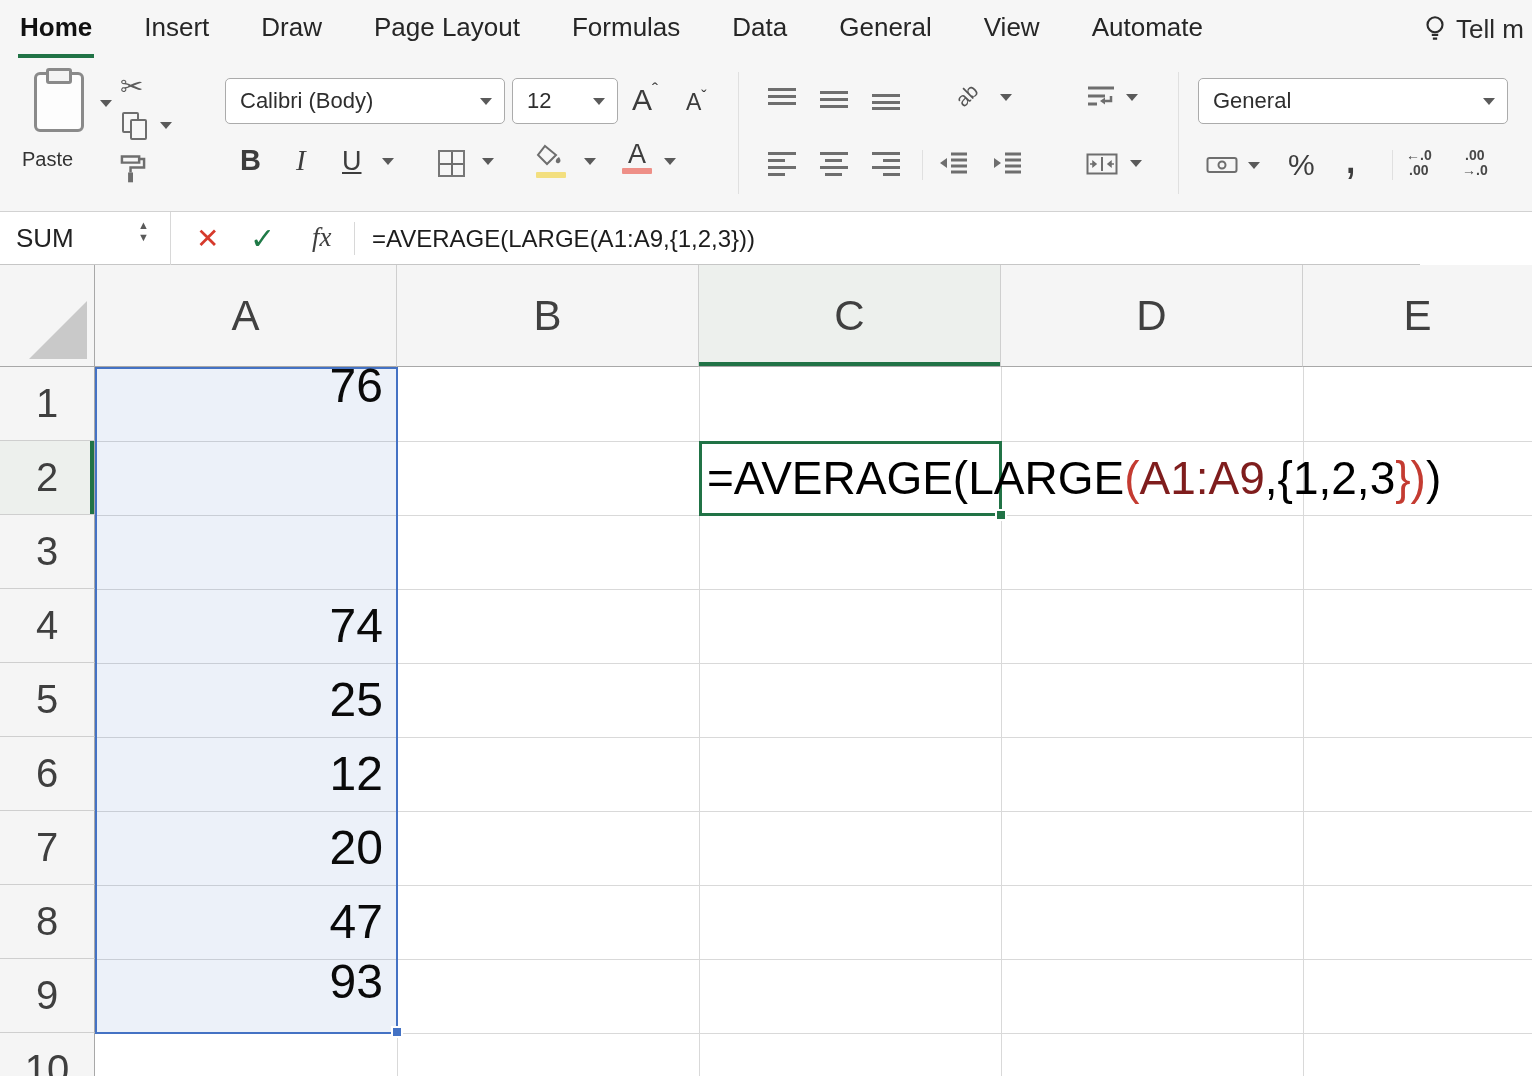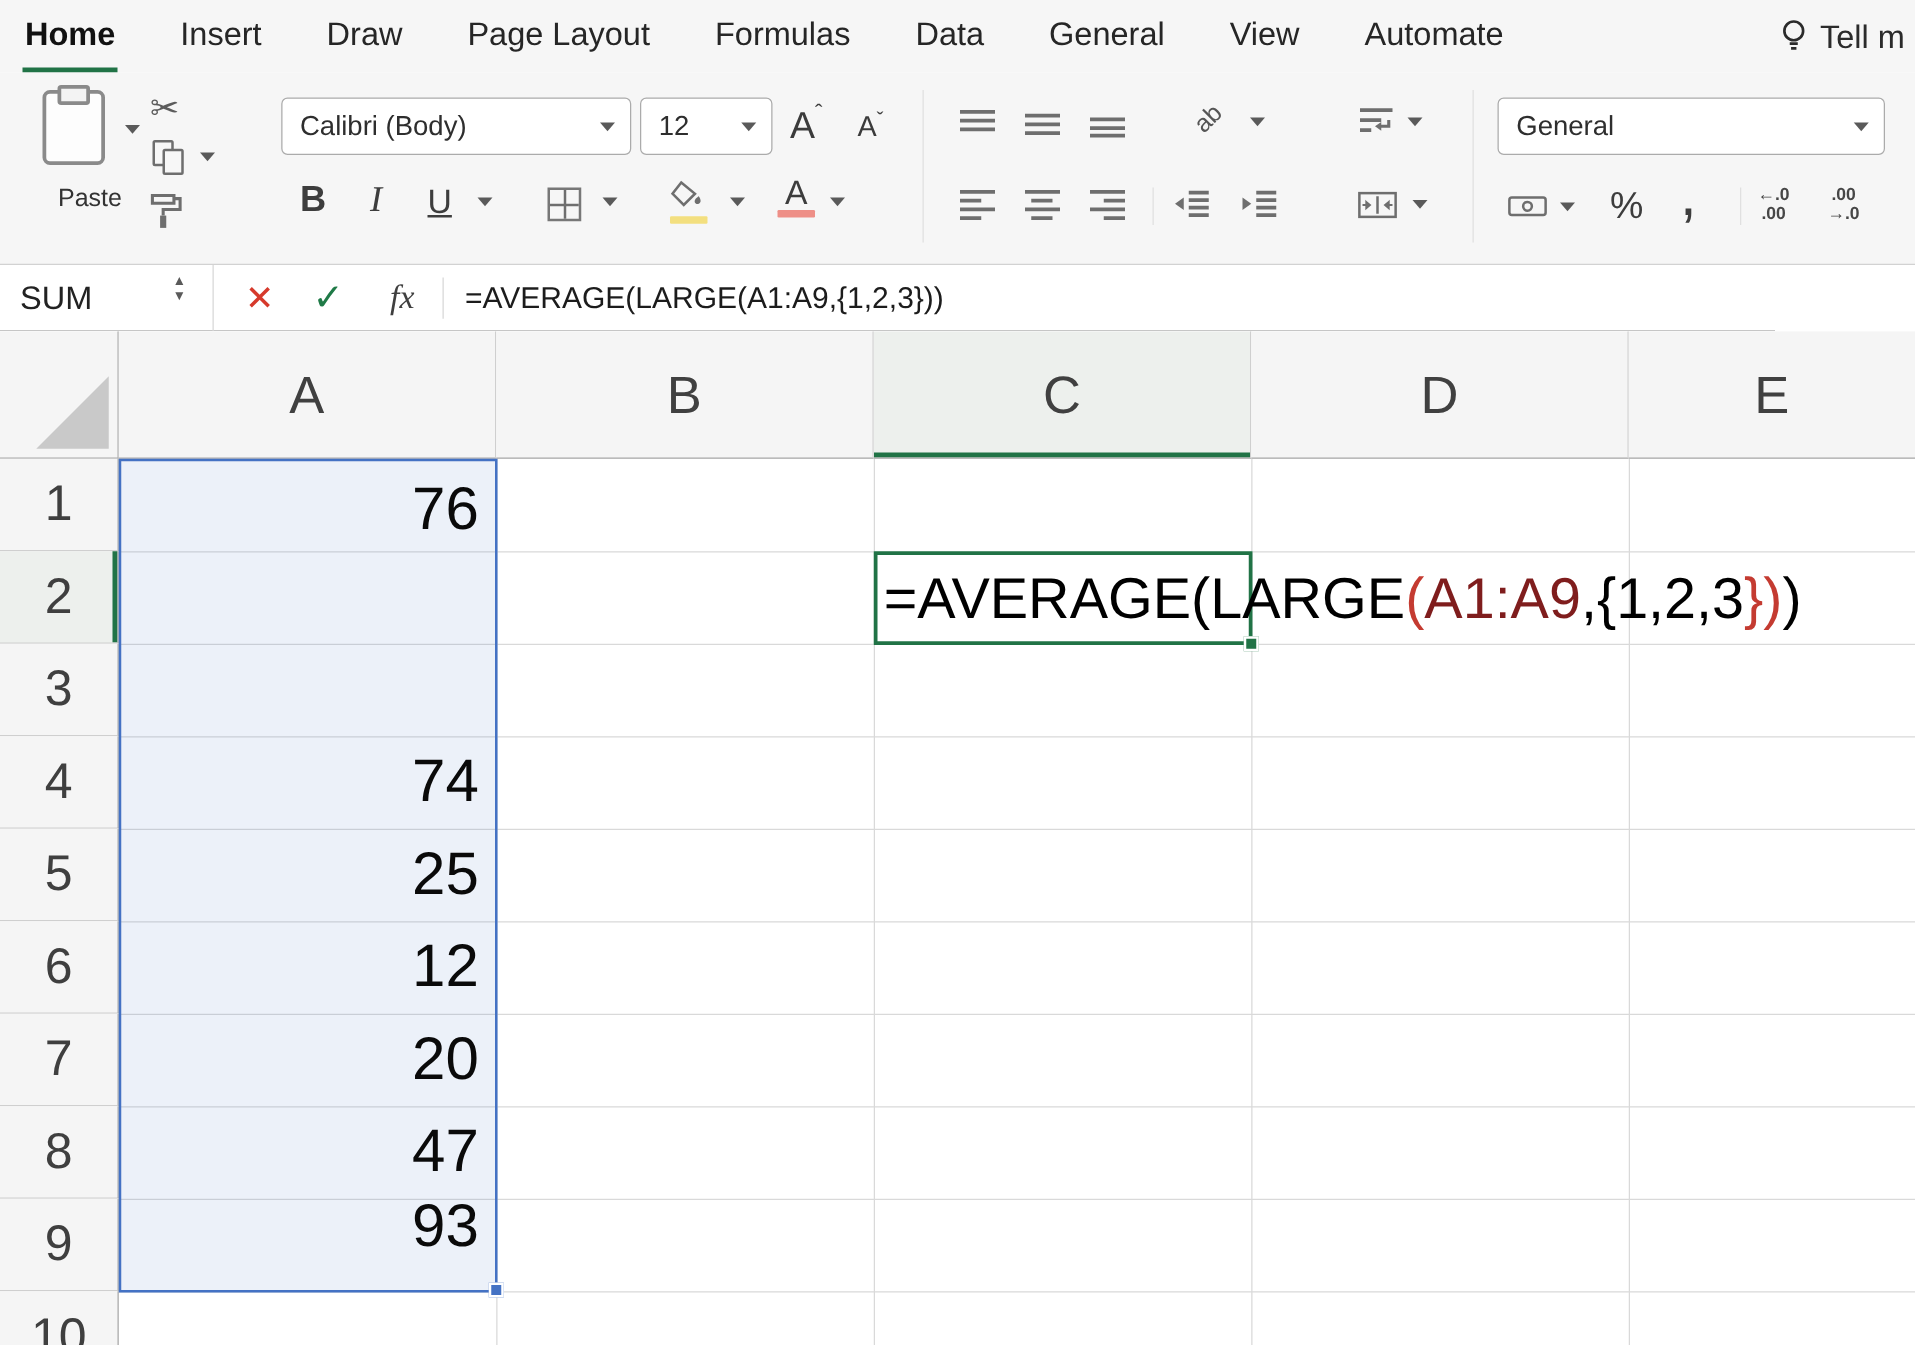--- a/index.html
+++ b/index.html
@@ -90,21 +90,21 @@
       <path d="M7 19.5h6M8 23h4" stroke="#2b2b2b" stroke-width="2" fill="none"></path>
     </svg>
     <span>Tell m</span>
   </div>
 
   <div id="ribbon" class="abs">
 
     <div class="abs" style="left:22px;top:10px;width:104px;height:116px">
       <div class="clipboard abs" style="left:12px;top:4px"></div>
       <div class="chev abs" style="left:78px;top:32px"></div>
-      <div class="abs" style="left:0;top:80px;width:100px;text-align:center;font-size:20px;color:#333">Paste</div>
+      <div class="abs" style="left:0;top:80px;width:100px;font-size:20px;color:#333">Paste</div>
     </div>
     <div class="abs" style="left:120px;top:12px;font-size:28px;color:#5c5c5c">✂</div>
     <div class="copy abs" style="left:122px;top:54px">
         <i></i>
         <i></i>
       </div>
     <div class="chev abs" style="left:160px;top:64px"></div>
     <div class="abs" style="left:118px;top:96px">
       <svg width="30" height="32" viewBox="0 0 24 26">
         <path d="M3 2h14v5H3z" fill="none" stroke="#6e6e6e" stroke-width="2"></path>
@@ -244,21 +244,21 @@
       <div class="gh" style="top:472px"></div>
       <div class="gh" style="top:546px"></div>
       <div class="gh" style="top:620px"></div>
       <div class="gh" style="top:694px"></div>
       <div class="gh" style="top:768px"></div>
     </div>
 
     <div id="selrange"></div>
     <div id="selhandle"></div>
 
-    <div class="cellval" style="top:106px">76</div>
+    <div class="cellval" style="top:84px">76</div>
     <div class="cellval" style="top:324px">74</div>
     <div class="cellval" style="top:398px">25</div>
     <div class="cellval" style="top:472px">12</div>
     <div class="cellval" style="top:546px">20</div>
     <div class="cellval" style="top:620px">47</div>
     <div class="cellval" style="top:680px">93</div>
 
     <div id="activecell"></div>
     <div id="achandle"></div>
     <div id="cellformula"><span style="color: rgb(0, 0, 0);">=AVERAGE(LARGE</span><span style="color: rgb(196, 59, 49);">(</span><span style="color: #7f1d1d;">A1:A9</span><span style="color: rgb(0, 0, 0);">,{1,2,3</span><span style="color: rgb(196, 59, 49);">})</span><span style="color: rgb(0, 0, 0);">)</span></div>

